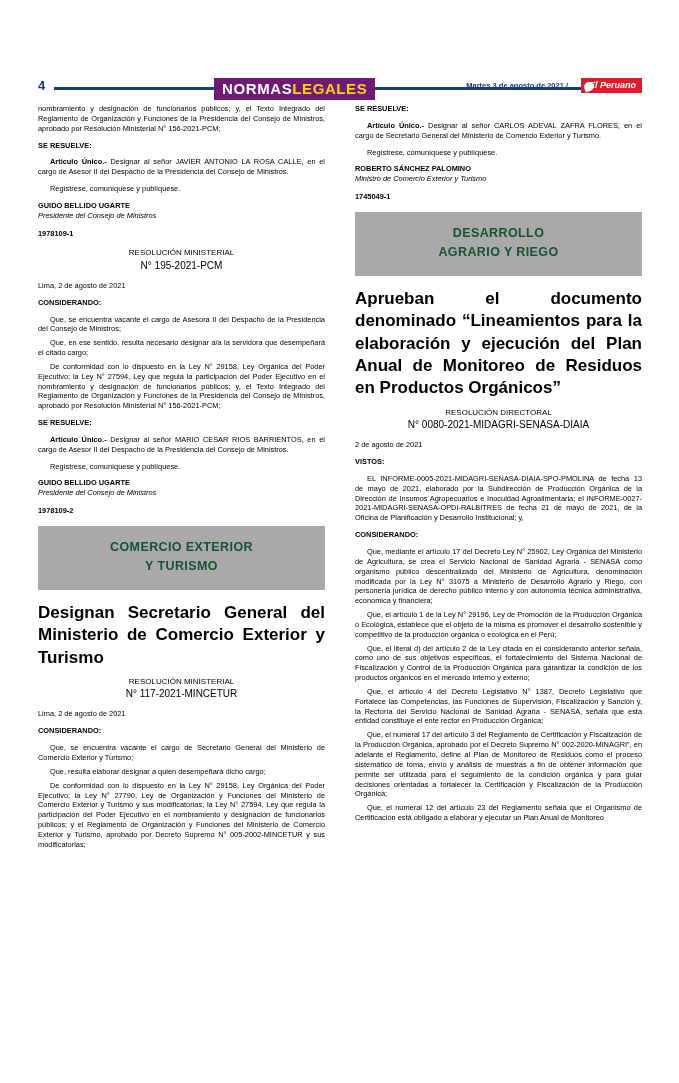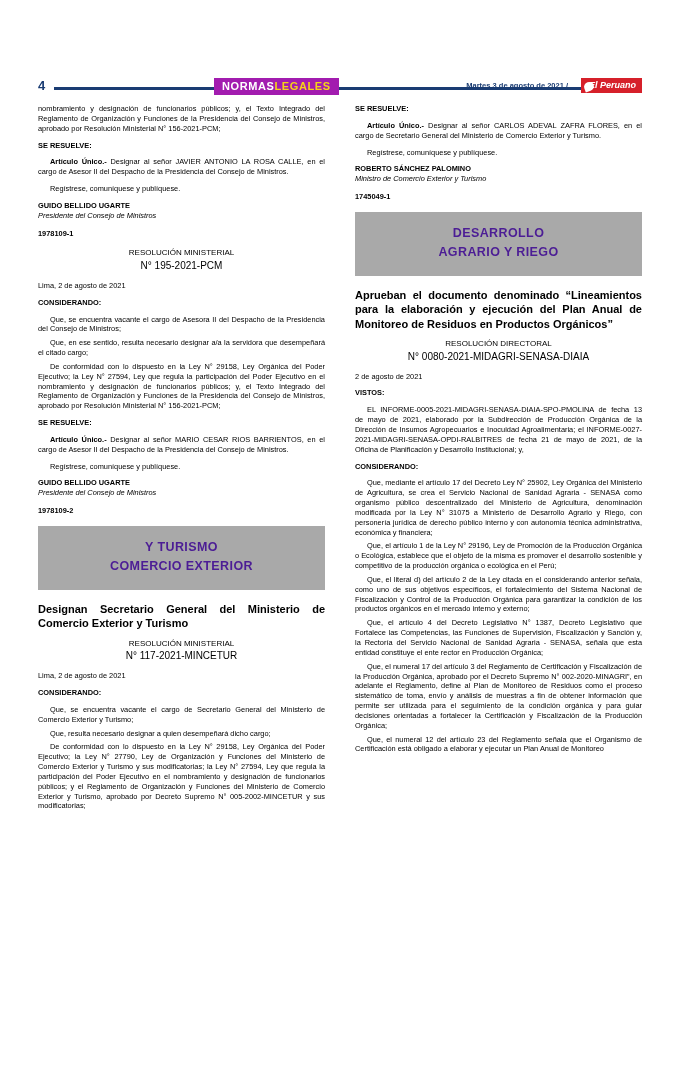--- a/index.html
+++ b/index.html
@@ -44,23 +44,23 @@
     left: 16px;
     right: 0;
     top: 9px;
     height: 3px;
     background: #1a3c73;
   }
   .masthead .nl-box {
     position: absolute;
     left: 176px;
     top: 0px;
-    background: #a21caf;
+    background: #701a75;
     color: #fff;
-    font-size: 11px;
+    font-size: 15px;
     font-weight: bold;
     letter-spacing: 0.6px;
     padding: 2px 8px 3px 8px;
   }
   .masthead .nl-box .nl-yellow { color: #f5d417; }
   .masthead .dateline {
     position: absolute;
     right: 74px;
     top: 3px;
     font-size: 7.5px;
@@ -117,34 +117,34 @@
     font-weight: normal;
     font-size: 8px;
     line-height: 1.3;
     margin: 2px 0 9px 0;
   }
   .res-title .sm { font-size: 10px; }
 
   
   .banner {
     background: #a9a9a9;
-    color: #4c1d95;
+    color: #14532d;
     text-align: center;
     font-weight: bold;
     font-size: 12.5px;
     letter-spacing: 0.4px;
     padding: 12px 6px 13px 6px;
     margin: 4px 0 12px 0;
     line-height: 1.55;
   }
   .banner div { white-space: nowrap; }
 
   .art-title {
     font-weight: bold;
-    font-size: 11px;
+    font-size: 17px;
     line-height: 1.32;
     text-align: justify;
     margin: 2px 0 8px 0;
   }
 </style>
 </head>
 <body>
 
 <div class="page">
 
@@ -189,37 +189,37 @@
     <p class="ind"><b>Artículo Único.-</b><span> Designar al señor MARIO CESAR RIOS BARRIENTOS, en el cargo de Asesor II del Despacho de la Presidencia del Consejo de Ministros.</span></p>
 
     <p class="ind">Regístrese, comuníquese y publíquese.</p>
 
     <p class="sig-name">GUIDO BELLIDO UGARTE</p>
     <p class="sig-role">Presidente del Consejo de Ministros</p>
 
     <p class="doc-id">1978109-2</p>
 
     <div class="banner">
+      <div>COMERCIO EXTERIOR</div>
       <div>Y TURISMO</div>
-      <div>COMERCIO EXTERIOR</div>
     </div>
 
     <div class="art-title">Designan Secretario General del Ministerio de Comercio Exterior y Turismo</div>
 
     <div class="res-title">
       <div>RESOLUCIÓN MINISTERIAL</div>
       <div class="sm">N° 117-2021-MINCETUR</div>
     </div>
 
     <p>Lima, 2 de agosto de 2021</p>
 
     <p class="b">CONSIDERANDO:</p>
 
     <p class="ind tight">Que, se encuentra vacante el cargo de Secretario General del Ministerio de Comercio Exterior y Turismo;</p>
-    <p class="ind tight">Que, resulta necesario designar a quien desempeñará dicho cargo;</p>
+    <p class="ind tight">Que, resulta elaborar designar a quien desempeñará dicho cargo;</p>
     <p class="ind">De conformidad con lo dispuesto en la Ley N° 29158, Ley Orgánica del Poder Ejecutivo; la Ley N° 27790, Ley de Organización y Funciones del Ministerio de Comercio Exterior y Turismo y sus modificatorias; la Ley N° 27594, Ley que regula la participación del Poder Ejecutivo en el nombramiento y designación de funcionarios públicos; y el Reglamento de Organización y Funciones del Ministerio de Comercio Exterior y Turismo, aprobado por Decreto Supremo N° 005-2002-MINCETUR y sus modificatorias;</p>
 
   </div>
 
   <div class="col col-right">
 
     <p class="b">SE RESUELVE:</p>
 
     <p class="ind"><b>Artículo Único.-</b><span> Designar al señor CARLOS ADEVAL ZAFRA FLORES, en el cargo de Secretario General del Ministerio de Comercio Exterior y Turismo.</span></p>
 

